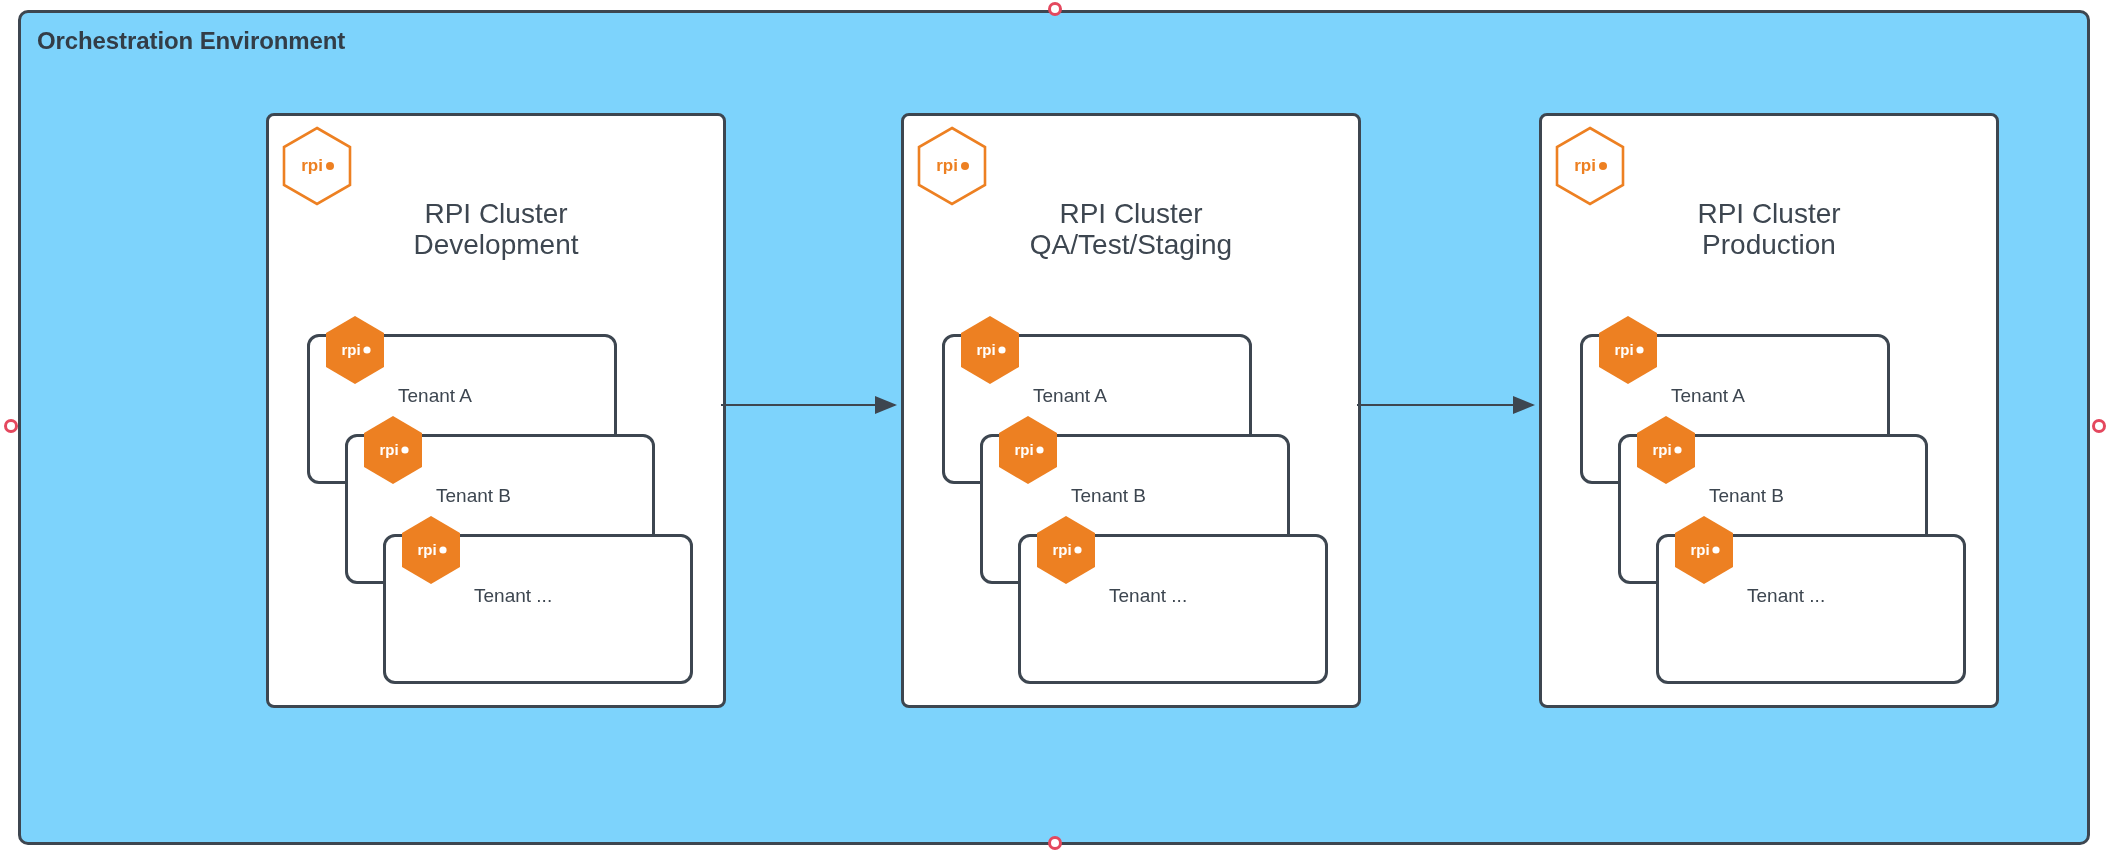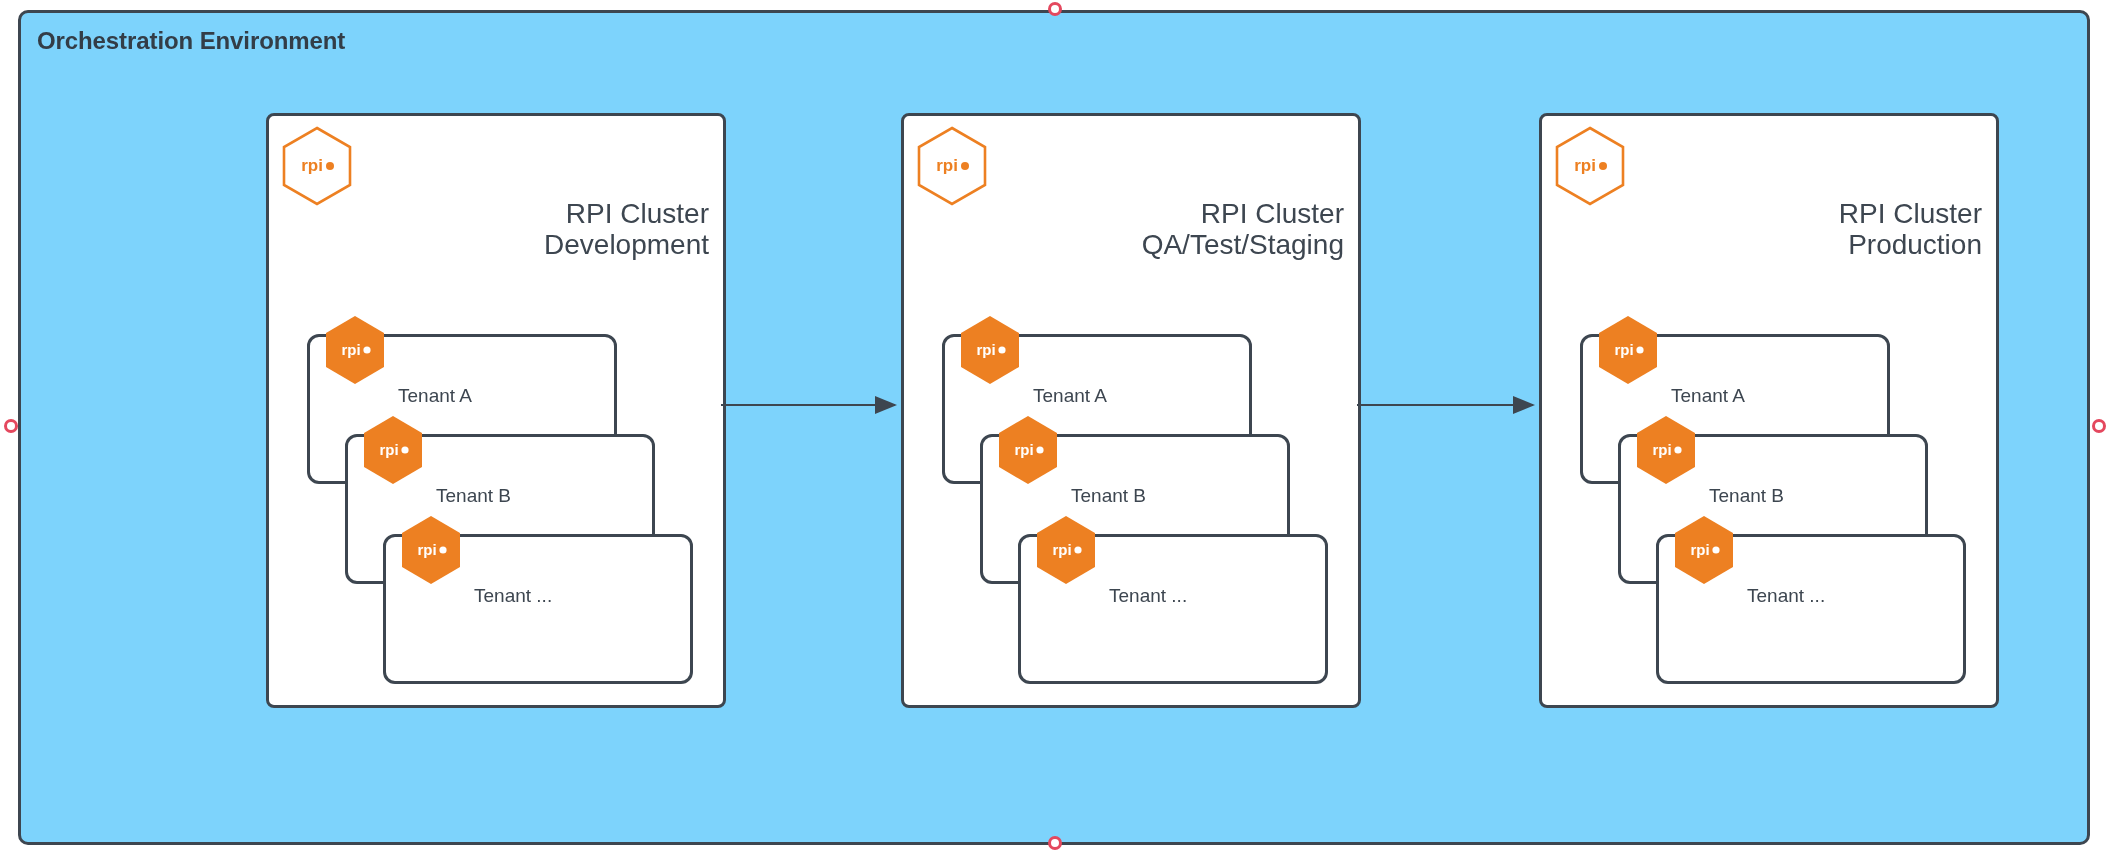--- a/index.html
+++ b/index.html
@@ -72,21 +72,21 @@
   }
   .cluster-1 { left: 245px; }
   .cluster-2 { left: 880px; }
   .cluster-3 { left: 1518px; }
 
   .cluster-title {
     position: absolute;
     left: 0;
     right: 0;
     top: 82px;
-    text-align: right;
+    text-align: center;
     font-size: 28px;
     line-height: 1.12;
     color: #3d4650;
     white-space: pre-line;
     padding: 0 14px;
     box-sizing: border-box;
   }
 
   
   .hex {

